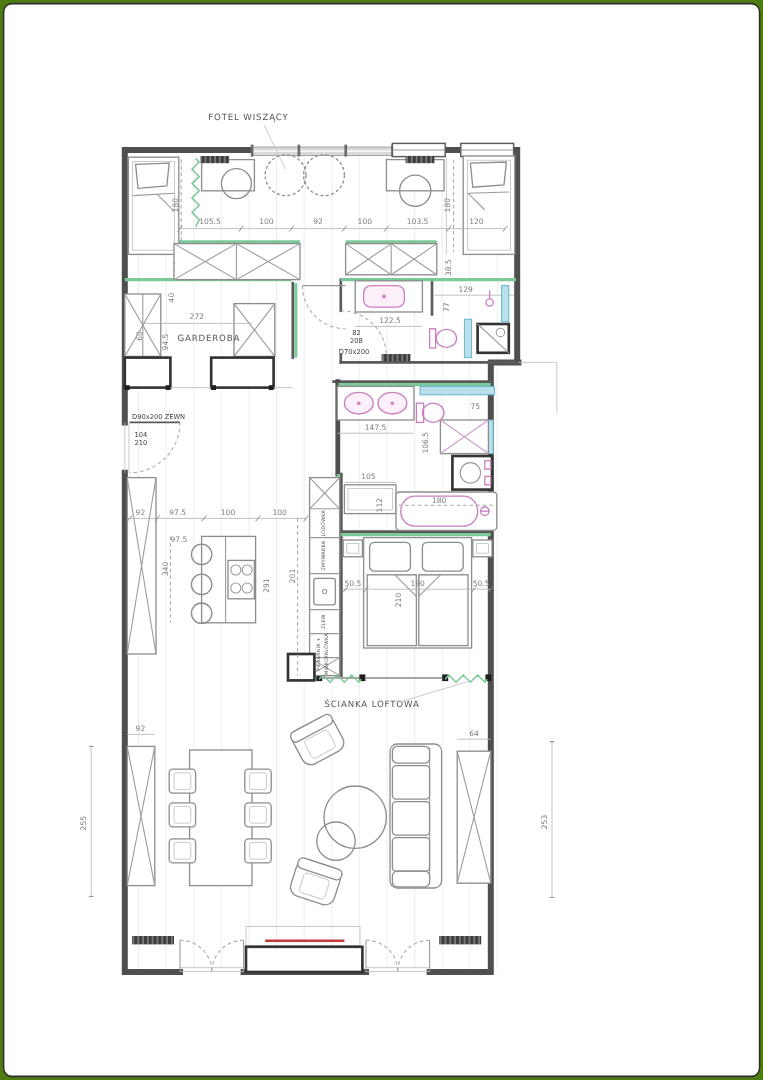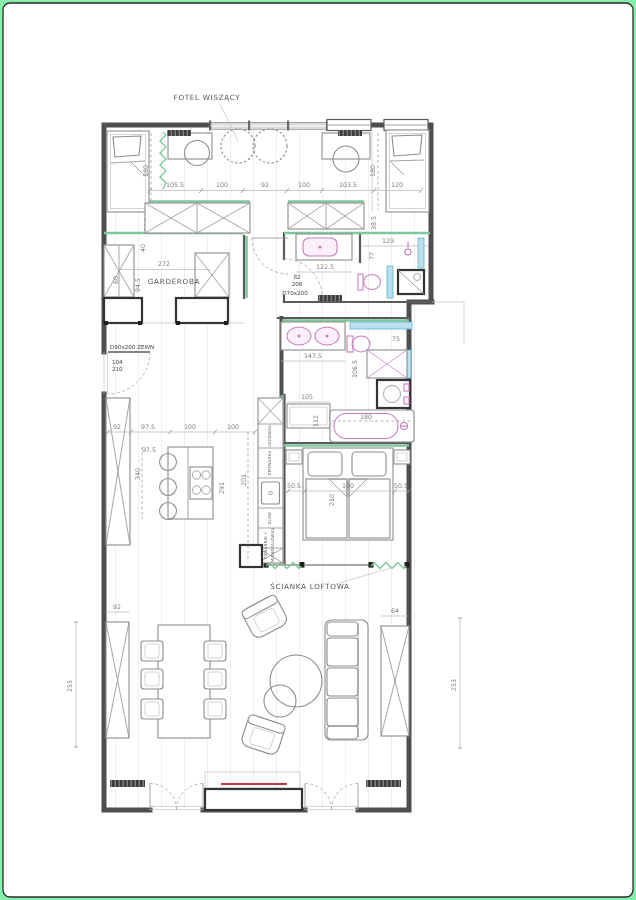--- a/index.html
+++ b/index.html
@@ -1,16 +1,16 @@
 <!DOCTYPE html>
 <html><head>
 <meta charset="utf-8">
 <style>
   html,body{margin:0;padding:0;background:#fff;}
-  #sheet{position:relative;width:636px;height:900px;background:#86efac;font-family:"DejaVu Sans",sans-serif;}
+  #sheet{position:relative;width:636px;height:900px;background:#4d7c0f;font-family:"DejaVu Sans",sans-serif;}
   svg{position:absolute;left:0;top:0;}
   .w5{stroke:#4f4f4f;stroke-width:5;fill:none;stroke-linecap:square;}
   .w4{stroke:#4f4f4f;stroke-width:4;fill:none;stroke-linecap:square;}
   .w2{stroke:#5a5a5a;stroke-width:2.2;fill:none;stroke-linecap:square;}
   .thin{stroke:#9a9a9a;stroke-width:0.9;fill:none;}
   .vthin{stroke:#c0c0c0;stroke-width:0.7;fill:none;}
   .furn{stroke:#8d8d8d;stroke-width:1.1;fill:#fff;}
   .furn2{stroke:#8d8d8d;stroke-width:1.1;fill:none;}
   .xl{stroke:#9a9a9a;stroke-width:0.9;fill:none;}
   .green{stroke:#7cc99a;stroke-width:2.6;fill:none;}

